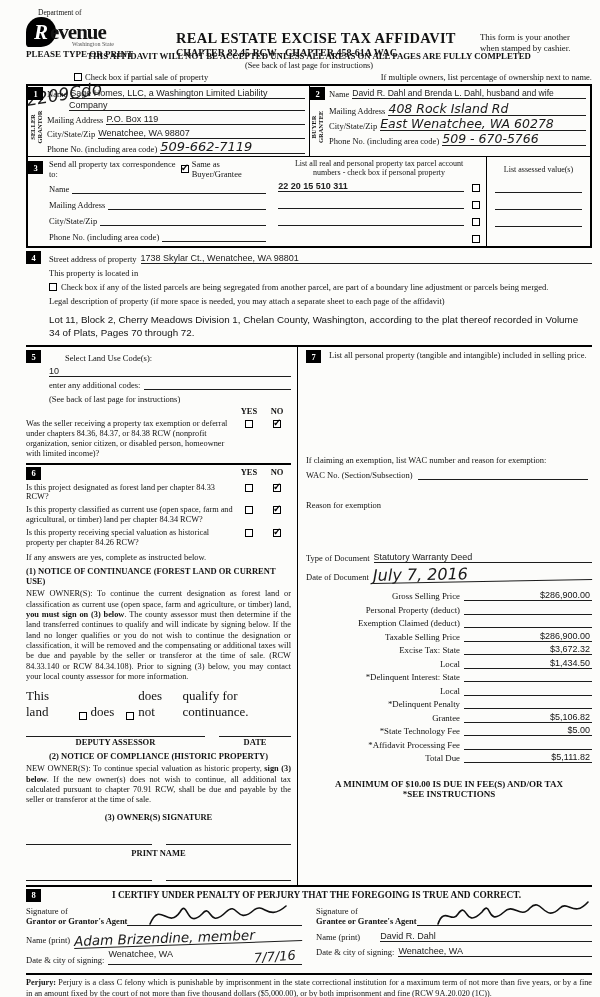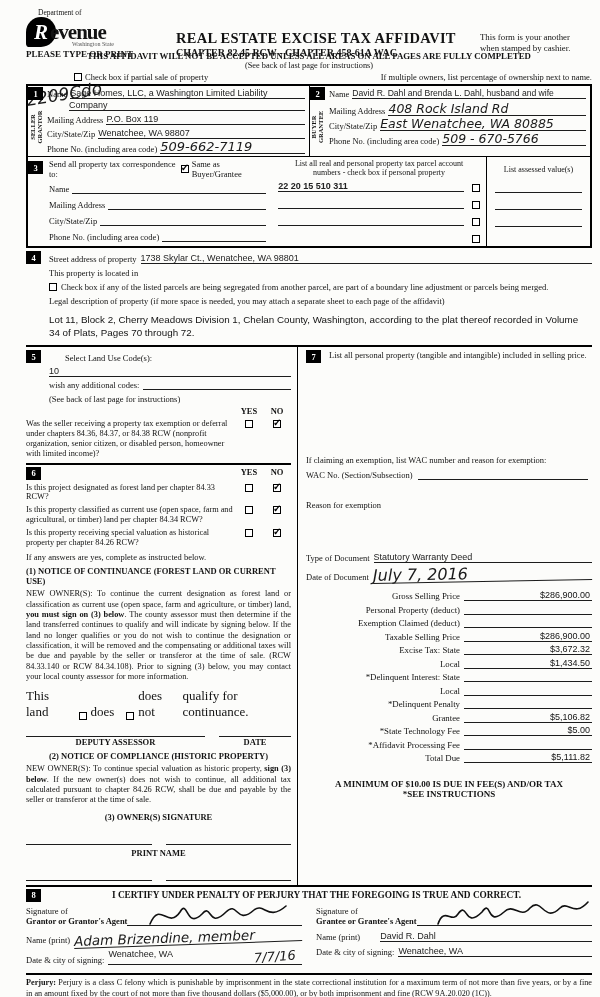--- a/index.html
+++ b/index.html
@@ -158,21 +158,21 @@
           <div class="frow">
             <span class="lbl">Name</span>
             <span class="flex1 ul val" style="font-size:8.6px;white-space:nowrap">David R. Dahl and Brenda L. Dahl, husband and wife</span>
           </div>
           <div class="frow" style="margin-top:4px">
             <span class="lbl">Mailing Address</span>
             <span class="flex1 ul hw" style="font-size:12.5px;line-height:12px">408 Rock Island Rd</span>
           </div>
           <div class="frow" style="margin-top:2px">
             <span class="lbl">City/State/Zip</span>
-            <span class="flex1 ul hw" style="font-size:12.5px;line-height:12px">East Wenatchee, WA 80885</span>
+            <span class="flex1 ul hw" style="font-size:12.5px;line-height:12px">East Wenatchee, WA 60278</span>
           </div>
           <div class="frow" style="margin-top:2px">
             <span class="lbl">Phone No. (including area code)</span>
             <span class="flex1 ul hw" style="font-size:12.5px;line-height:12px">509 - 670-5766</span>
           </div>
         </div>
       </div>
     </div>
 
     <div class="sec3">
@@ -252,21 +252,21 @@
 
     <div class="lcol">
 
       <div style="padding-bottom:4px">
         <div class="fr">
           <span class="numbox">5</span>
           <span class="lbl" style="margin-left:24px">Select Land Use Code(s):</span>
         </div>
         <div class="ul val" style="margin:3px 0 0 23px;min-height:11px">10</div>
         <div class="fr" style="margin:3px 0 0 23px">
-          <span class="lbl">wish any additional codes:</span>
+          <span class="lbl">enter any additional codes:</span>
           <span class="flex1 ul" style="min-height:10px;margin-left:4px"></span>
         </div>
         <div class="lbl" style="margin:4px 0 0 23px">(See back of last page for instructions)</div>
         <div class="ynhead" style="margin-top:2px">
           <span>YES</span>
           <span>NO</span>
         </div>
         <div class="qrow">
           <span class="q">Was the seller receiving a property tax exemption or deferral under chapters 84.36, 84.37, or 84.38 RCW (nonprofit organization, senior citizen, or disabled person, homeowner with limited income)?</span>
           <span class="cbcell"><span class="cb"></span></span>
@@ -316,21 +316,21 @@
           <span style="width:14px"></span>
           <span style="flex:0 0 72px" class="ul"></span>
         </div>
         <div class="fr" style="font-size:8.5px;font-weight:bold">
           <span class="flex1 ctr">DEPUTY ASSESSOR</span>
           <span style="width:14px"></span>
           <span style="flex:0 0 72px" class="ctr">DATE</span>
         </div>
 
         <div class="b ctr" style="font-size:8.5px;margin-top:4px">(2) NOTICE OF COMPLIANCE (HISTORIC PROPERTY)</div>
-        <div class="notice"><span>NEW OWNER(S):  To continue special valuation as historic property, </span><span class="b">sign (3) below</span><span>.  If the new owner(s) does not wish to continue, all additional tax calculated pursuant to chapter 84.26 RCW, shall be due and payable by the seller or transferor at the time of sale.</span></div>
+        <div class="notice"><span>NEW OWNER(S):  To continue special valuation as historic property, </span><span class="b">sign (3) below</span><span>.  If the new owner(s) does not wish to continue, all additional tax calculated pursuant to chapter 70.91 RCW, shall be due and payable by the seller or transferor at the time of sale.</span></div>
 
         <div class="b ctr" style="font-size:8.5px;margin-top:6px">(3) OWNER(S) SIGNATURE</div>
         <div class="fr" style="margin-top:22px">
           <span class="flex1 ul"></span>
           <span style="width:14px"></span>
           <span class="flex1 ul"></span>
         </div>
         <div class="b ctr" style="font-size:8.5px;margin-top:3px">PRINT NAME</div>
         <div class="fr" style="margin-top:22px">
           <span class="flex1 ul"></span>

